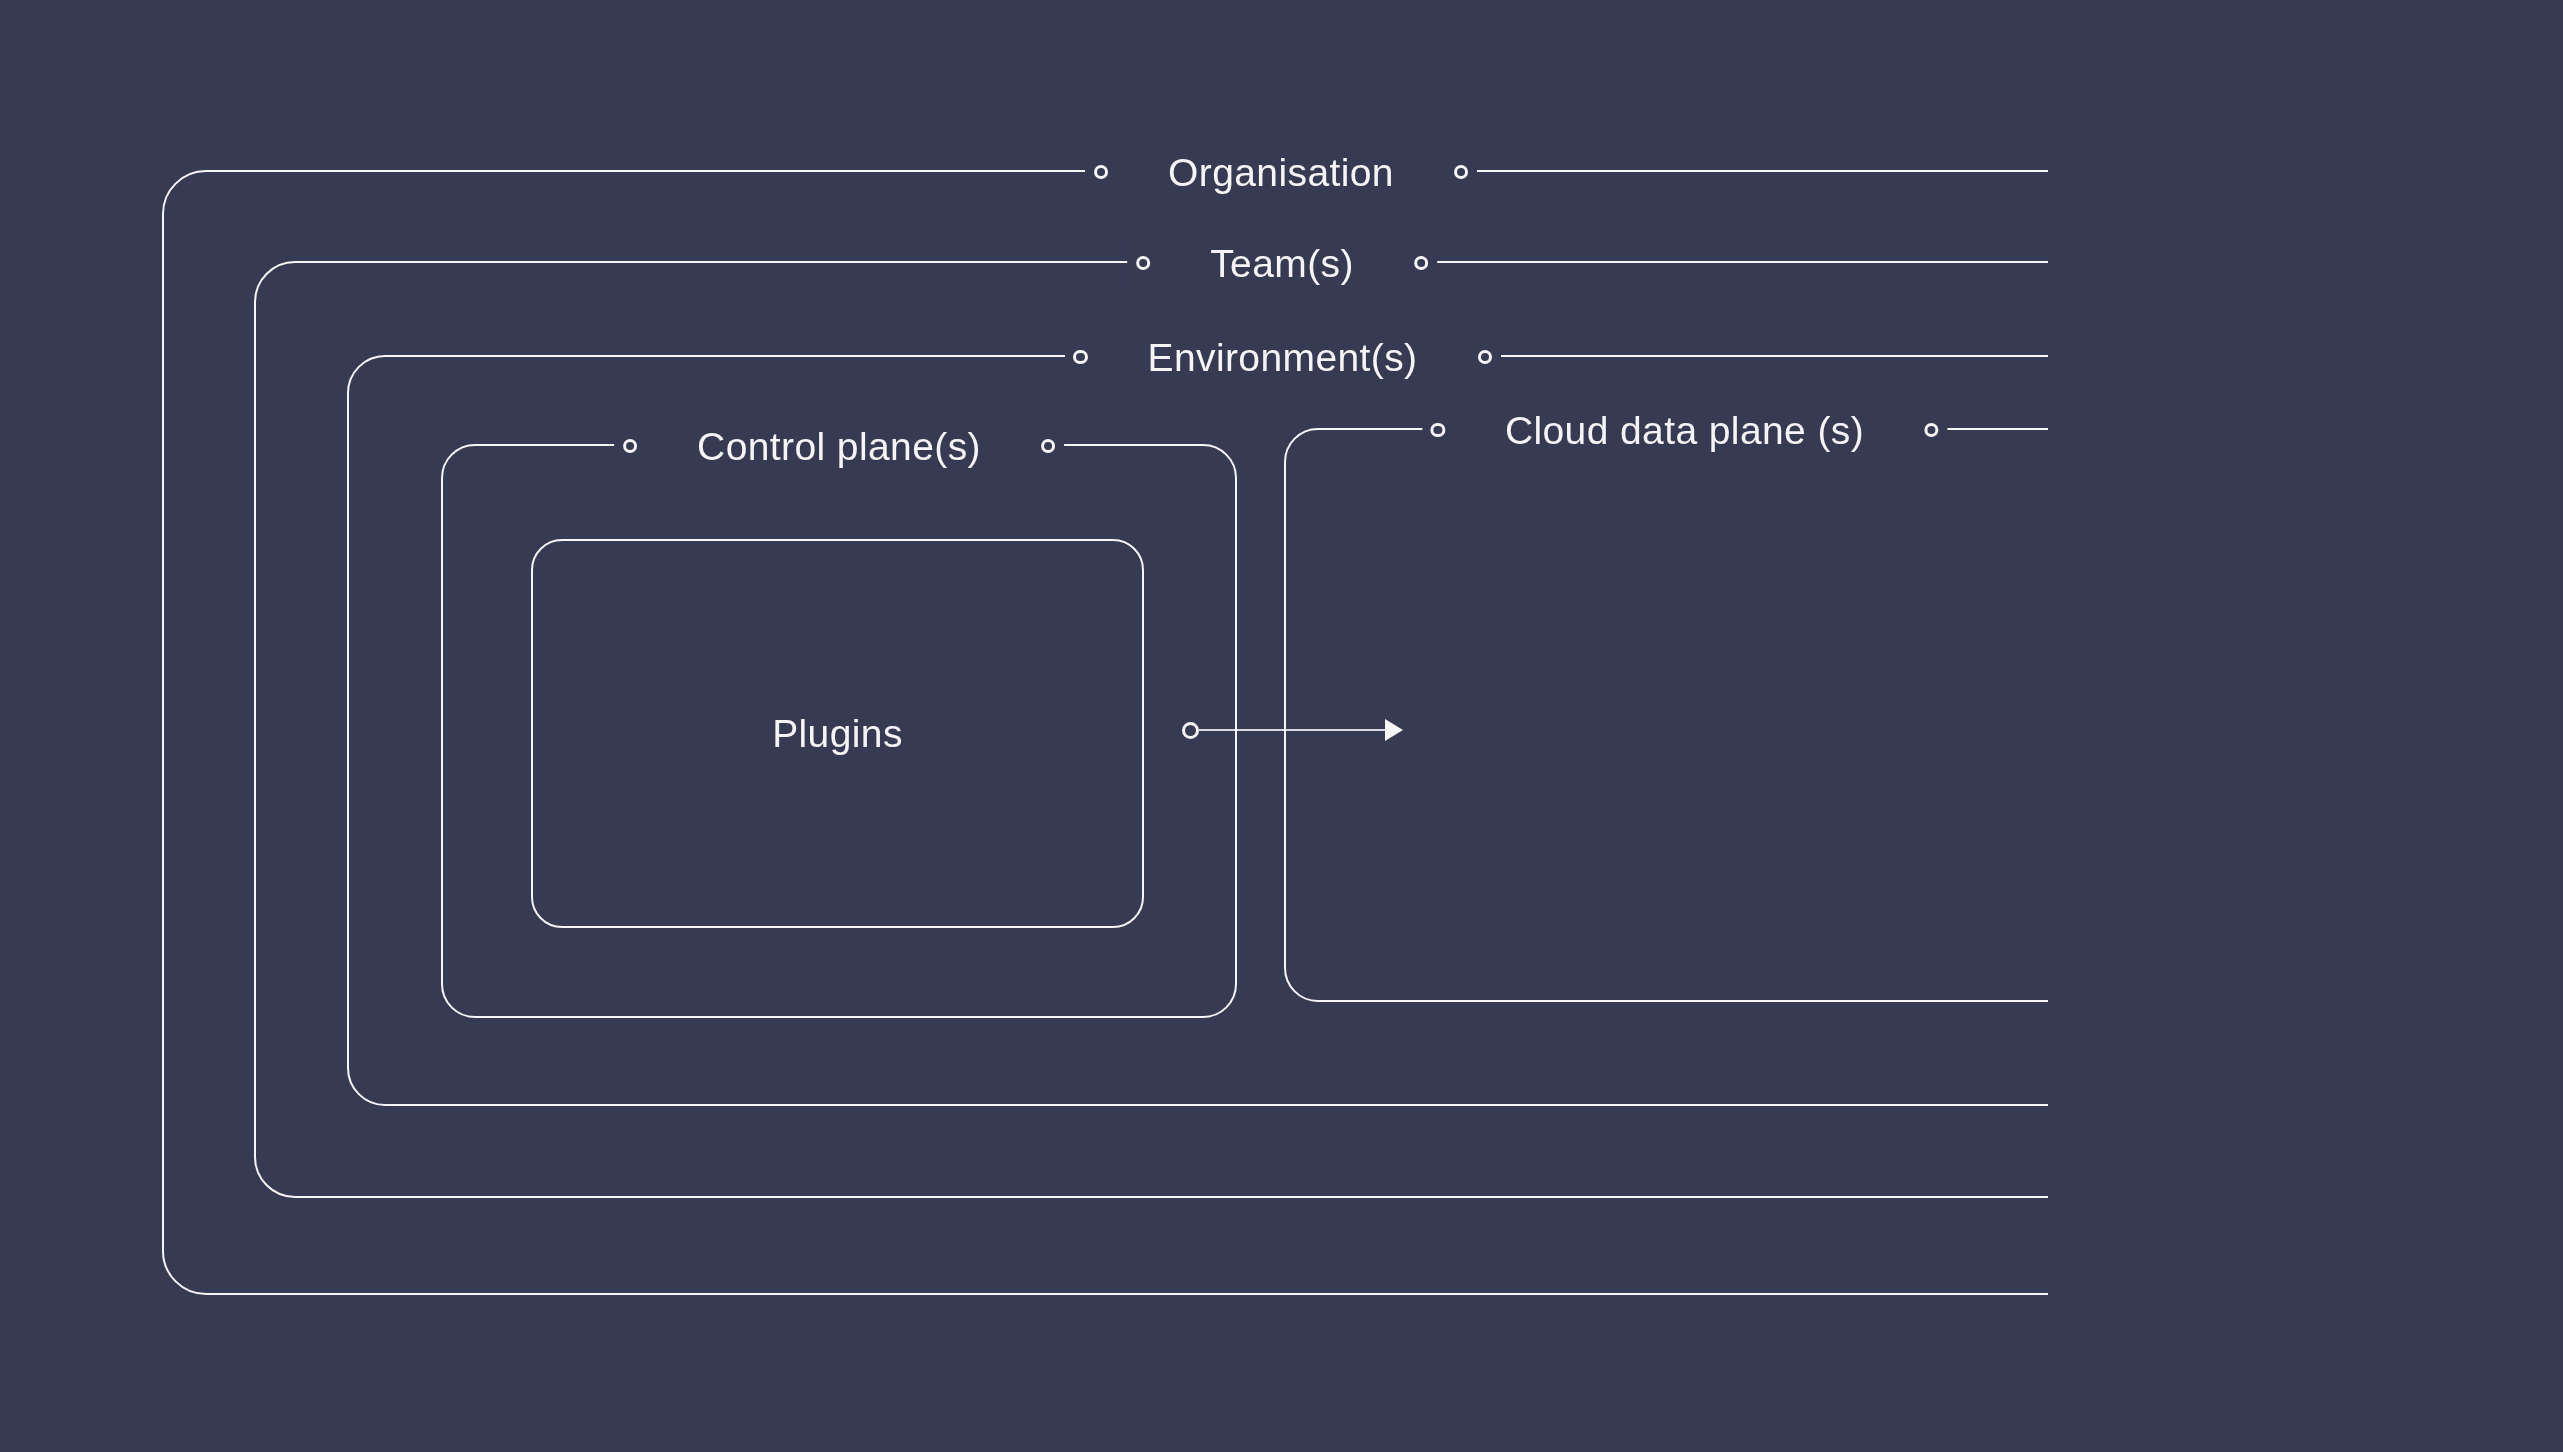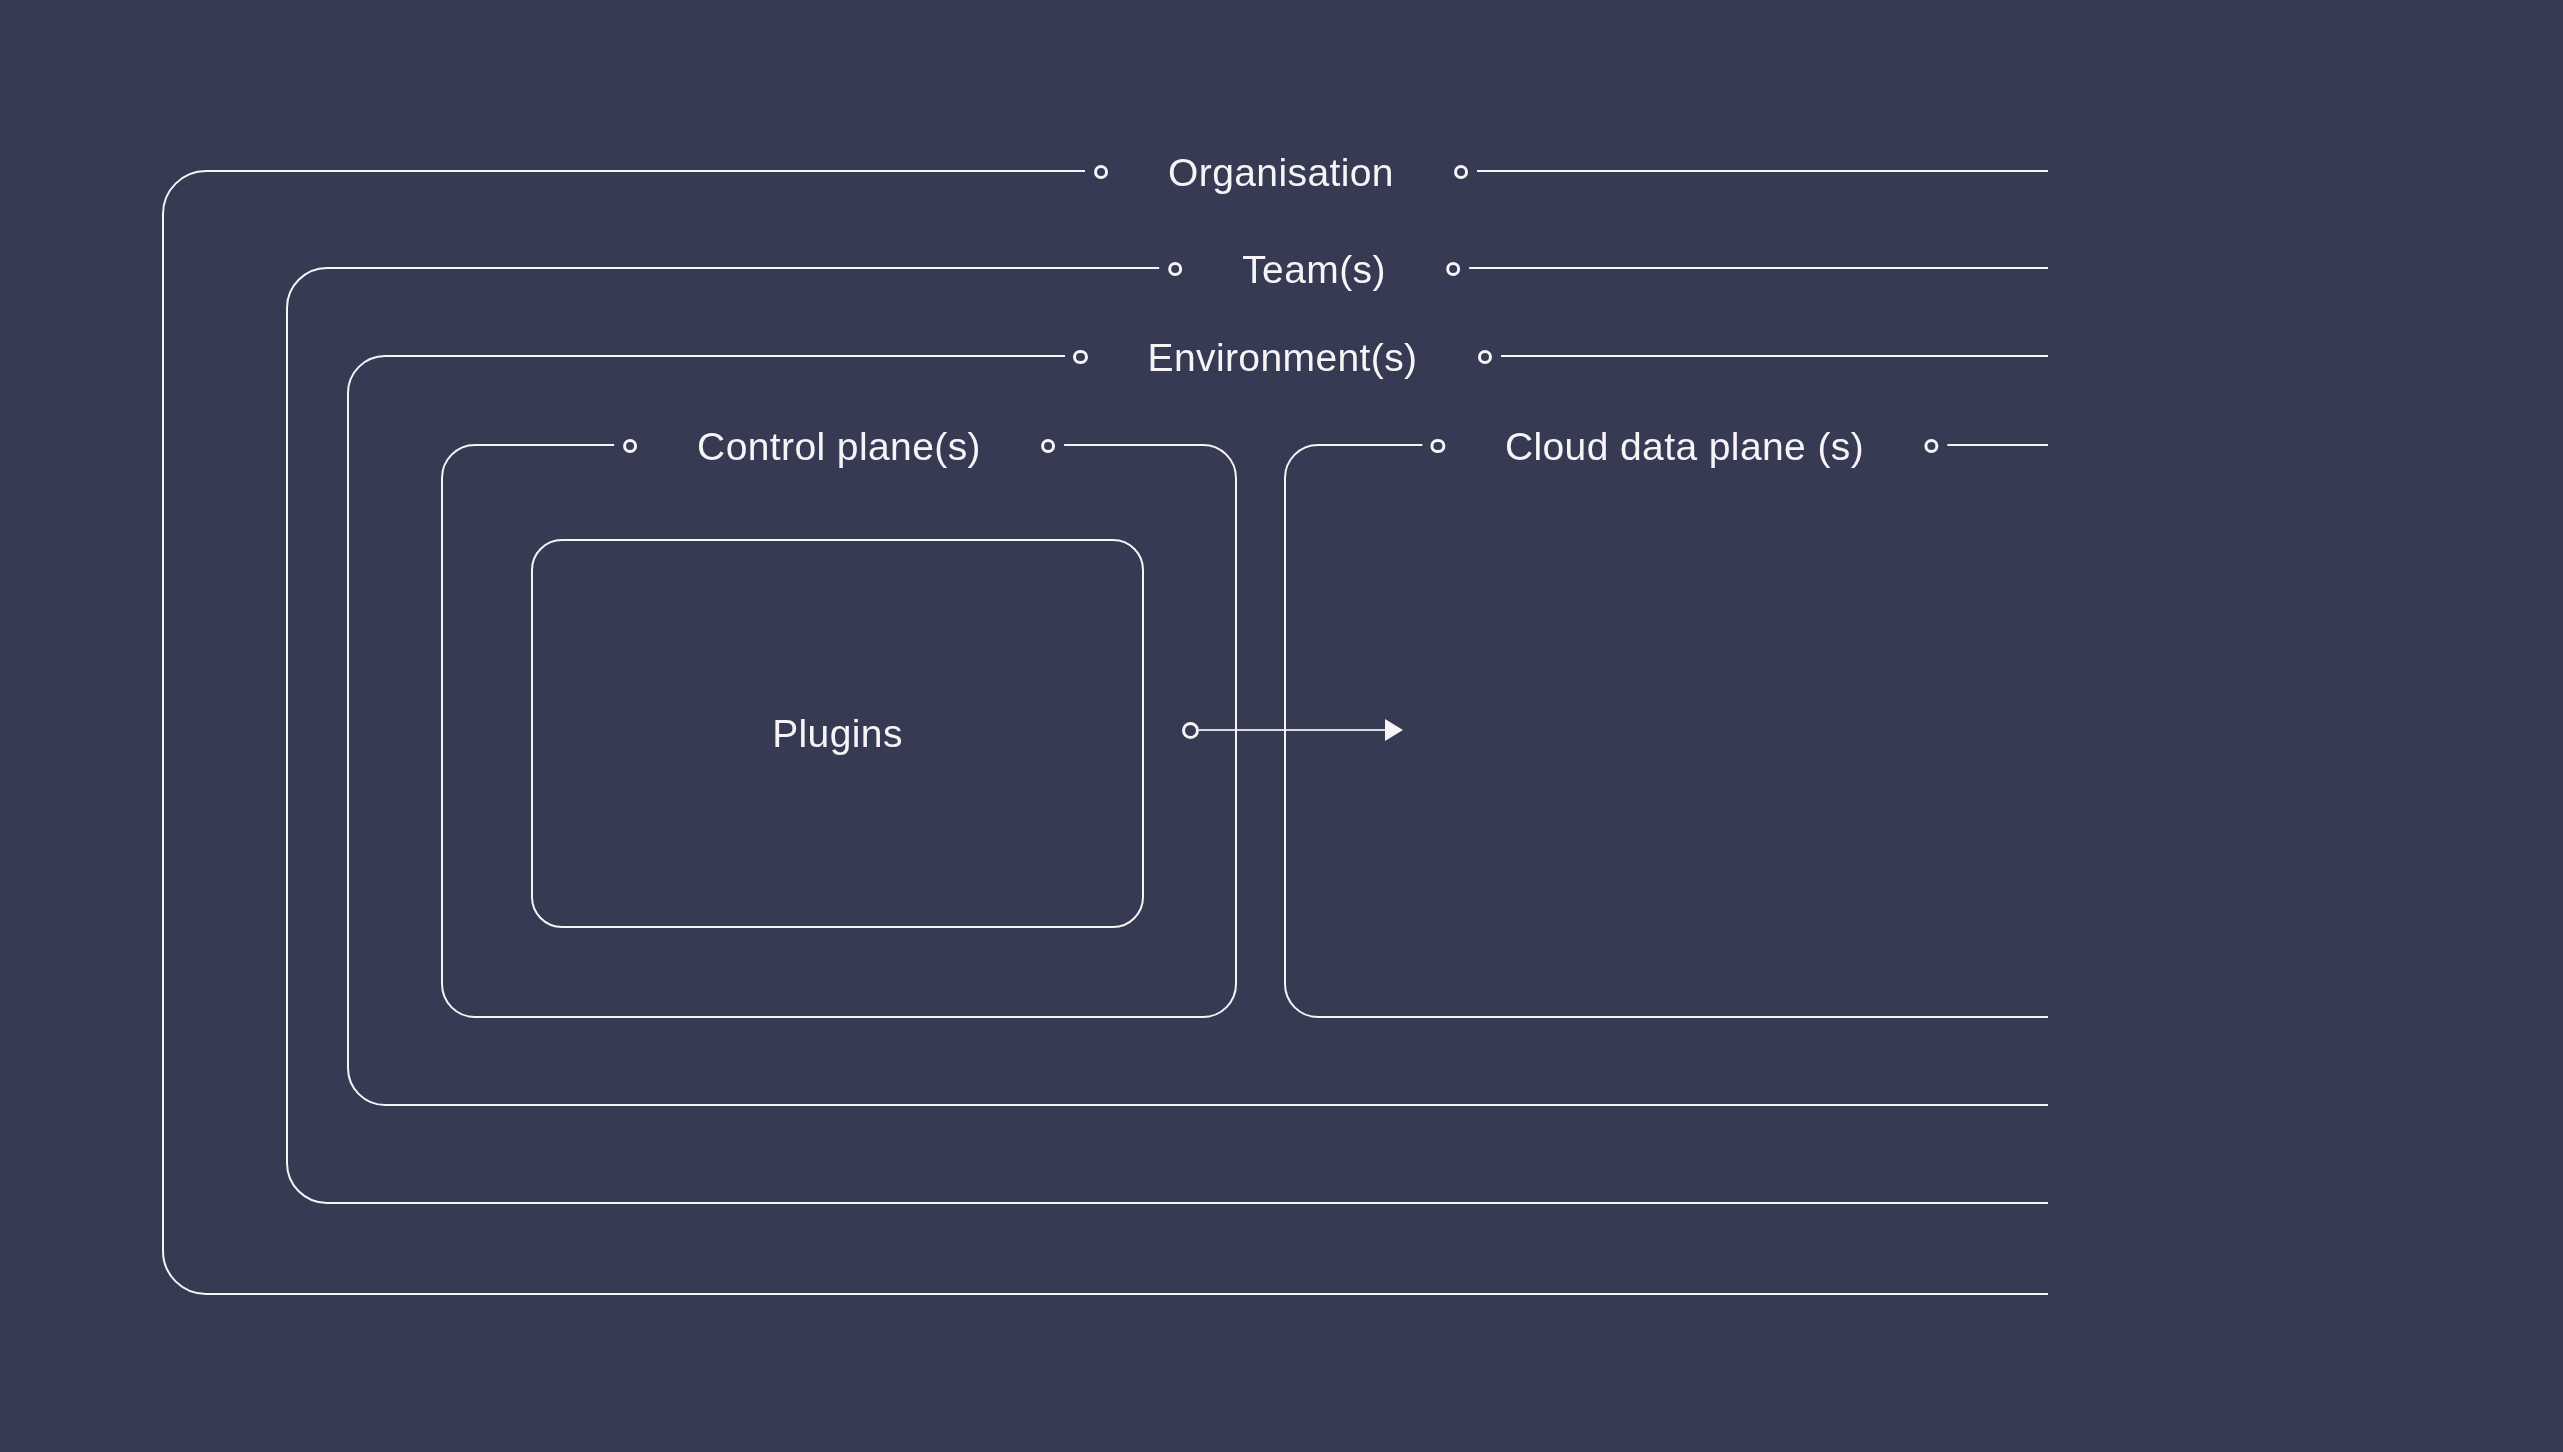--- a/index.html
+++ b/index.html
@@ -15,24 +15,24 @@
     font-family:"Liberation Sans","DejaVu Sans",sans-serif;
     color:var(--line);
   }
   .box{
     position:absolute;
     border:2.6px solid var(--line);
     box-sizing:border-box;
     background:transparent;
   }
   .box-org     {left:162px;  top:170px; width:2238px; height:1125px; border-radius:44px;}
-  .box-team    {left:254px;  top:267px; width:2056px; height:937px; border-radius:41px;margin-left:32px;}
+  .box-team    {left:254px;  top:261px; width:2056px; height:937px; border-radius:41px;}
   .box-env     {left:347px;  top:355px; width:1871px; height:751px;  border-radius:38px;}
   .box-control {left:441px;  top:444px; width:796px;  height:574px;  border-radius:34px;}
-  .box-cloud   {left:1284px; top:444px; width:801px;  height:574px;  border-radius:34px;}
+  .box-cloud   {left:1284px; top:428px; width:801px;  height:574px;  border-radius:34px;}
   .box-plugins {left:531px;  top:539px; width:613px;  height:389px;  border-radius:31px;
                 display:flex;align-items:center;justify-content:center;}
   .edge-label{
     position:absolute;
     left:50%;top:0;
     transform:translate(-50%,-50%);
     display:flex;align-items:center;
     column-gap:60px;
     padding:0 8.5px;
     height:56px;

